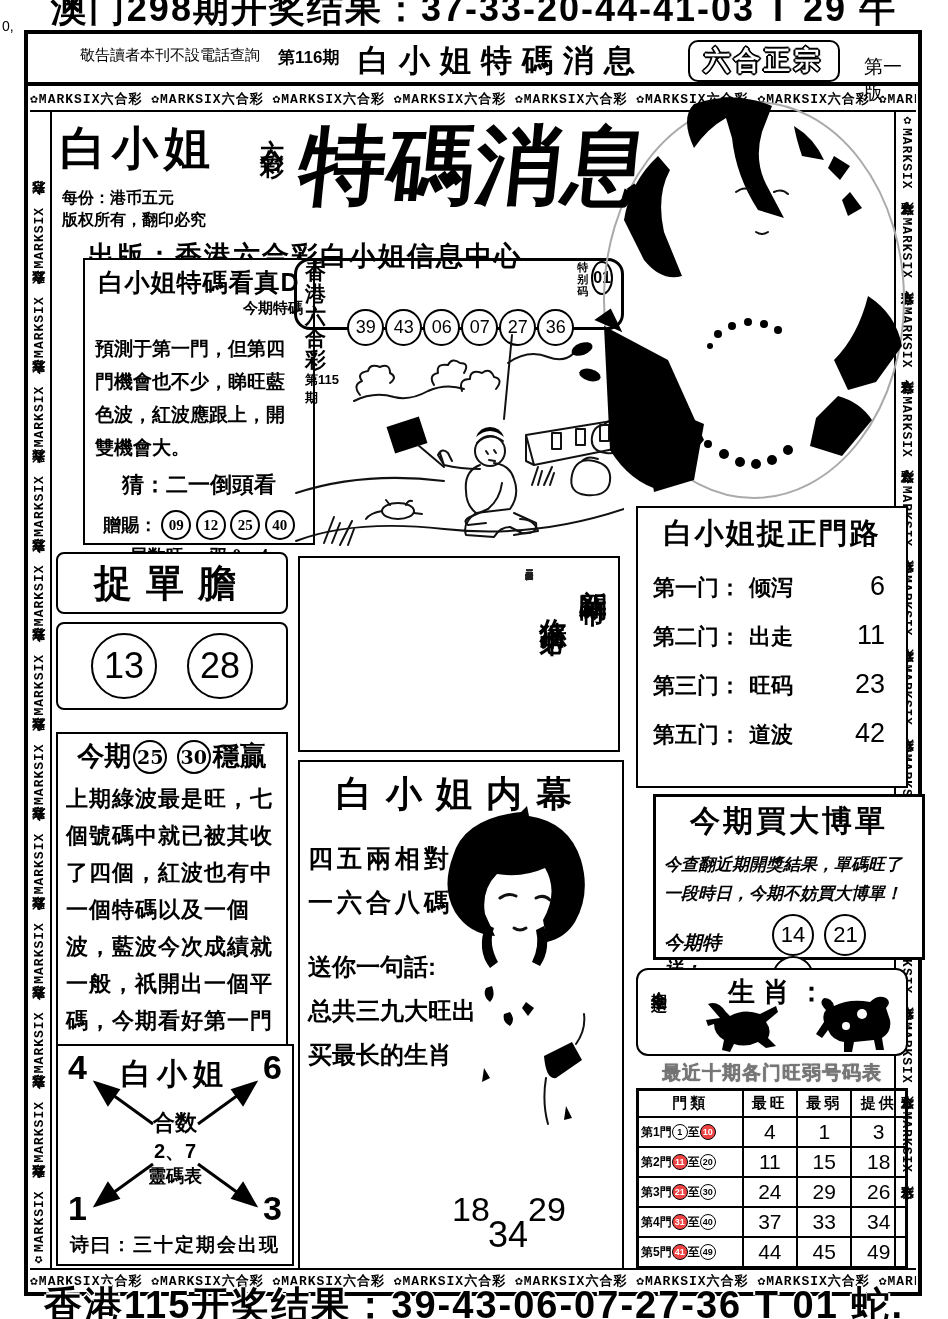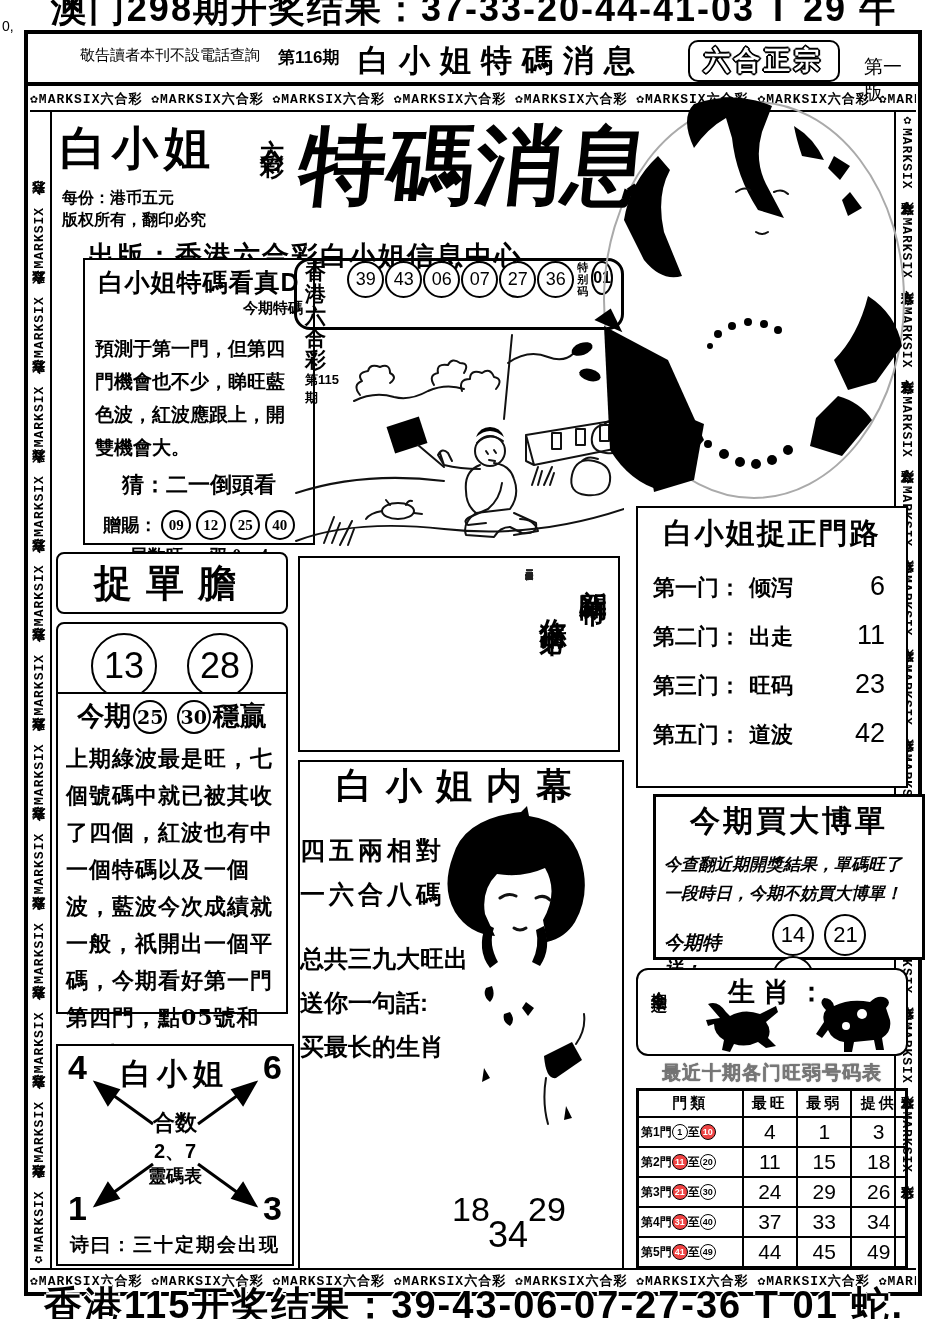--- a/index.html
+++ b/index.html
@@ -53,51 +53,51 @@
   #kanzhen .body{margin-top:14px;font-size:19px;font-weight:bold;line-height:33px;font-family:"Liberation Serif",serif;}
   #kanzhen .guess{margin-top:6px;font-size:22px;font-weight:900;text-align:center;font-family:"DejaVu Serif",serif;}
   #kanzhen .gift{margin-top:10px;font-size:18px;font-weight:bold;display:flex;align-items:center;gap:4px;justify-content:center;font-family:"Liberation Serif",serif;}
   #kanzhen .gift .circle{width:26px;height:26px;font-size:15px;}
   #kanzhen .tails{display:flex;margin-top:4px;font-size:18px;font-weight:bold;justify-content:center;gap:8px;font-family:"Liberation Serif",serif;}
   #zhuodan{left:56px;top:552px;width:232px;height:62px;border-radius:8px;text-align:center;
            font-size:38px;font-weight:900;letter-spacing:14px;line-height:58px;font-family:"DejaVu Serif",serif;}
   #danbox{left:56px;top:622px;width:232px;height:88px;border-radius:8px;display:flex;align-items:center;
           justify-content:space-around;padding:0 18px;}
   #danbox .circle{width:62px;height:62px;font-size:36px;border-width:2px;font-weight:normal;}
-  #wenying{left:56px;top:692px;width:232px;height:322px;padding:4px 8px;}
+  #wenying{left:56px;top:732px;width:232px;height:322px;padding:4px 8px;}
   #wenying .t{font-size:27px;font-weight:900;display:flex;align-items:center;justify-content:center;gap:2px;font-family:"DejaVu Serif",serif;}
   #wenying .t .circle{width:30px;height:30px;font-size:19px;border-width:2px;}
   #wenying .body{margin-top:6px;font-size:22px;font-weight:900;line-height:37px;font-family:"DejaVu Serif",serif;letter-spacing:1px;}
   #lingma{left:56px;top:1044px;width:238px;height:222px;padding:2px;}
   #lingma .corner{position:absolute;font-size:34px;font-weight:bold;}
   #lingma .ct{position:absolute;left:0;right:0;top:8px;text-align:center;font-size:30px;font-weight:900;letter-spacing:6px;font-family:"DejaVu Serif",serif;}
   #lingma .l1{position:absolute;left:0;right:0;top:62px;text-align:center;font-size:22px;font-weight:900;}
   #lingma .l2{position:absolute;left:0;right:0;top:92px;text-align:center;font-size:20px;font-weight:bold;}
   #lingma .l3{position:absolute;left:0;right:0;top:118px;text-align:center;font-size:18px;font-weight:bold;font-family:"Liberation Serif",serif;}
   #lingma .poem{position:absolute;left:0;right:0;bottom:6px;text-align:center;font-size:19px;font-weight:bold;letter-spacing:2px;font-family:"Liberation Serif",serif;}
   
   #result{left:294px;top:258px;width:330px;height:72px;border:3px solid #000;border-radius:16px;
           box-sizing:border-box;display:flex;align-items:flex-start;padding:0 8px;}
   #result .name{font-size:21px;font-weight:900;line-height:22px;}
   #result .issue{font-size:13px;font-weight:bold;}
   #result .nums{display:flex;gap:1px;margin-left:6px;}
-  #result .nums .circle{width:33px;height:33px;font-size:18px;font-weight:normal;}
+  #result .nums .circle{width:33px;height:33px;font-size:18px;font-weight:normal;margin-top:48px;}
   #result .slabel{width:14px;font-size:11px;font-weight:bold;line-height:12px;margin:0 3px;text-align:center;}
   #result .circle.sp{width:30px;height:30px;font-size:16px;}
   #black-arrow{left:600px;top:312px;width:0;height:0;border-left:16px solid transparent;border-right:4px solid transparent;
                border-top:26px solid #000;transform:rotate(-35deg);z-index:4;}
   #illus{left:294px;top:332px;width:330px;height:220px;}
   #article{left:298px;top:556px;width:322px;height:196px;padding:6px;position:absolute;}
   #article .cols{position:absolute;left:6px;top:8px;bottom:8px;right:84px;writing-mode:vertical-rl;
                  font-size:7.5px;line-height:10px;color:#222;overflow:hidden;text-align:justify;}
   #article .headline{position:absolute;right:8px;top:10px;bottom:8px;width:74px;background:#fff;
                  display:flex;flex-direction:row-reverse;justify-content:center;gap:4px;}
   #article .headline div{writing-mode:vertical-rl;font-size:27px;font-weight:900;font-family:"DejaVu Serif",serif;letter-spacing:4px;}
   #article .headline .h2{margin-top:28px;}
-  #neimu{left:298px;top:760px;width:326px;height:510px;padding:0;position:absolute;}
+  #neimu{left:298px;top:760px;width:326px;height:510px;padding:8px;position:absolute;}
   #neimu .t{font-size:36px;font-weight:900;letter-spacing:14px;text-align:center;white-space:nowrap;}
   #neimu .pair{margin-top:18px;font-size:25px;font-weight:bold;font-family:"Liberation Serif",serif;letter-spacing:4px;line-height:44px;}
   #neimu .tip{margin-top:20px;font-size:24px;font-weight:900;line-height:44px;}
   #neimu .n18{position:absolute;left:152px;top:428px;font-size:34px;}
   #neimu .n29{position:absolute;left:228px;top:428px;font-size:34px;}
   #neimu .n34{position:absolute;left:188px;top:452px;font-size:36px;}
   #neimu svg{position:absolute;right:6px;top:44px;}
   
   #portrait{left:598px;top:96px;width:312px;height:408px;}
   #menlu{left:636px;top:506px;width:272px;height:282px;padding:6px 15px;}
@@ -284,22 +284,22 @@
     </div>
   </div>
 
   <div class="box" id="neimu">
     <div class="t">白小姐内幕</div>
     <div class="pair">
       <div>四五兩相對</div>
       <div>一六合八碼</div>
     </div>
     <div class="tip">
+      <div>送你一句話:</div>
       <div>总共三九大旺出</div>
-      <div>送你一句話:</div>
       <div>买最长的生肖</div>
     </div>
     <svg width="190" height="380" viewBox="0 0 190 380">
       <path class="fl" d="M95,6 l6,-6 2,10 q40,6 52,44 q10,34 -6,62 q-10,16 -28,20 l-4,-22 q16,-28 2,-52 q-22,10 -48,6 q-16,16 -12,40 l10,22 q-26,-2 -40,-24 q-14,-24 -2,-56 Q38,12 95,6"></path>
       <path class="fl" d="M60,118 q-10,26 4,44 l8,-6 q-10,-18 -4,-34"></path>
       <path class="fl" d="M118,120 q8,22 -4,40 l-8,-4 q8,-16 4,-32"></path>
       <path d="M74,92 q8,-6 16,-2" class="ln" style="stroke-width:3"></path>
       <path d="M110,92 q8,-4 14,2" class="ln" style="stroke-width:3"></path>
       <path d="M88,122 q6,4 12,0" class="ln" style="stroke-width:3"></path>
       <path class="fl" d="M66,180 q4,10 -2,16 q-8,-6 -4,-14 Z M84,206 q6,8 0,14 q-8,-4 -6,-12 Z M100,196 l8,6 -6,8 -6,-8 Z"></path>

